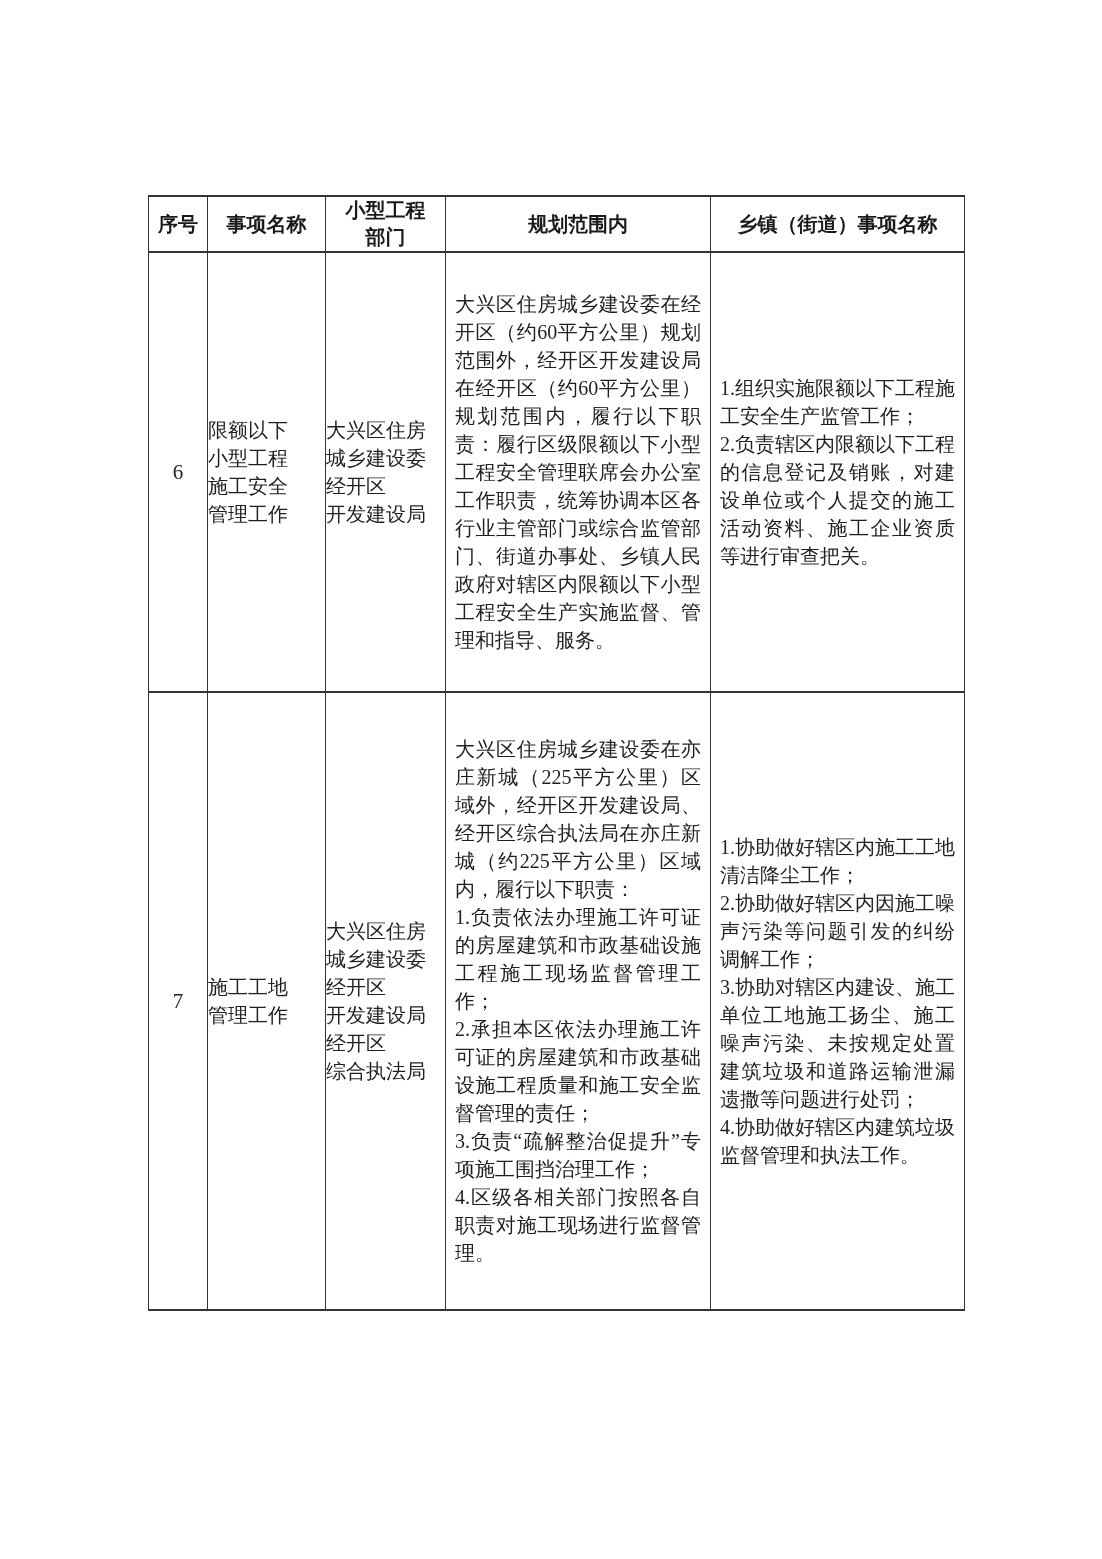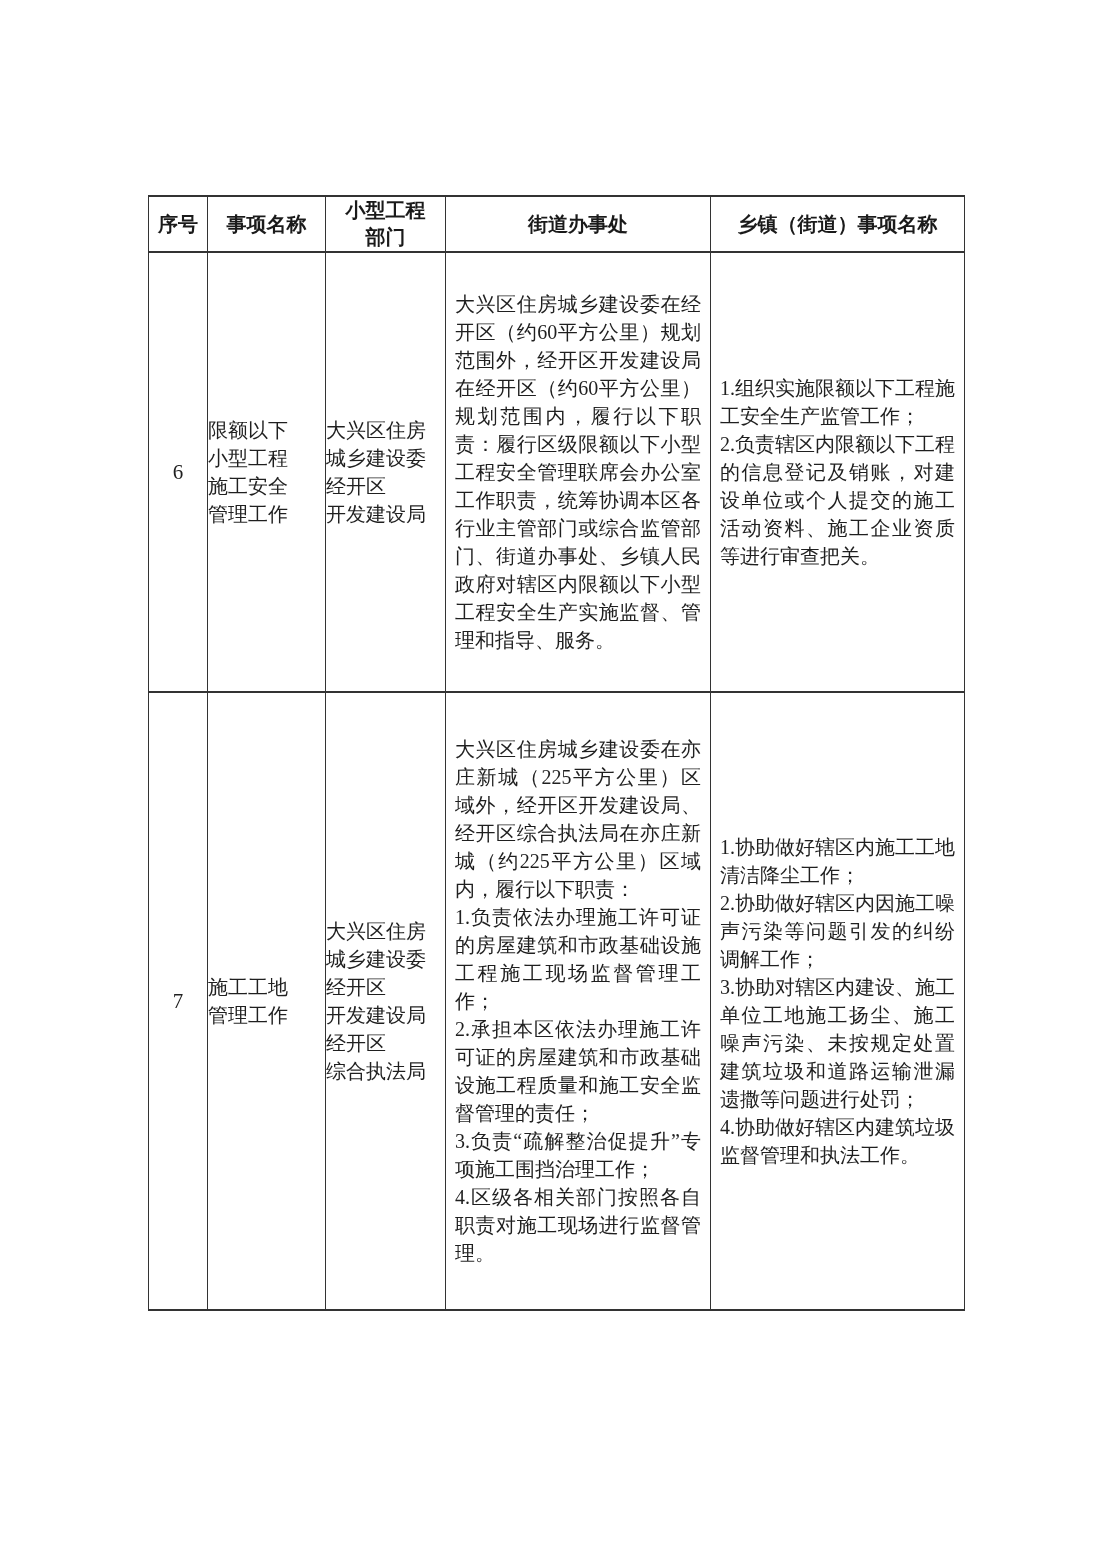--- a/index.html
+++ b/index.html
@@ -84,21 +84,21 @@
       <col style="width:120px">
       <col style="width:265px">
       <col style="width:254px">
     </colgroup>
     <tbody>
         <tr style="height:55px">
       <th>序号</th>
       <th>事项名称</th>
       <th>小型工程
 部门</th>
-      <th>街道办事处</th>
+      <th>规划范围内</th>
       <th>乡镇（街道）事项名称</th>
     </tr>
     <tr style="height:440px">
       <td class="cell-seq">6</td>
       <td class="cell-center">限额以下
 小型工程
 施工安全
 管理工作</td>
       <td class="cell-center">大兴区住房
 城乡建设委

